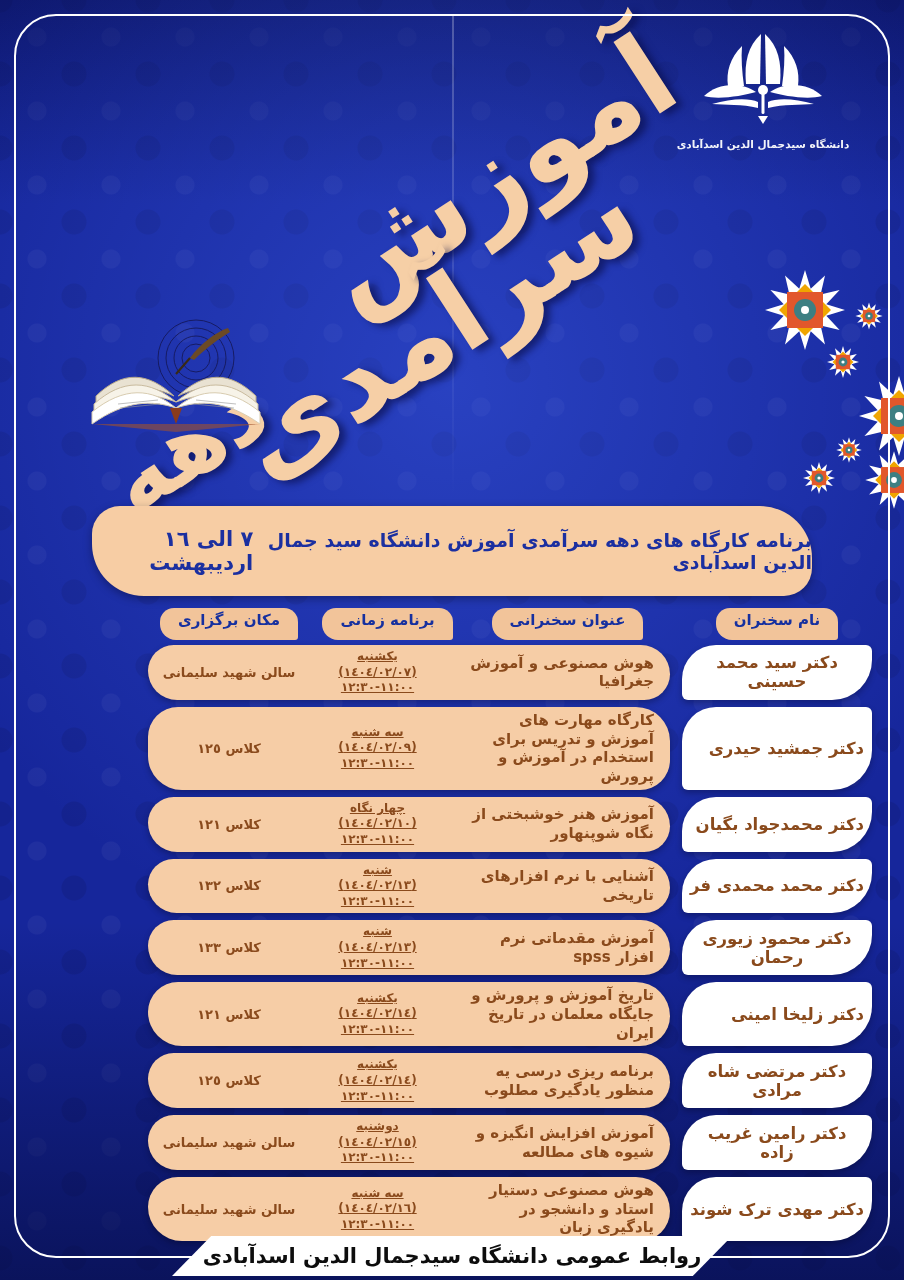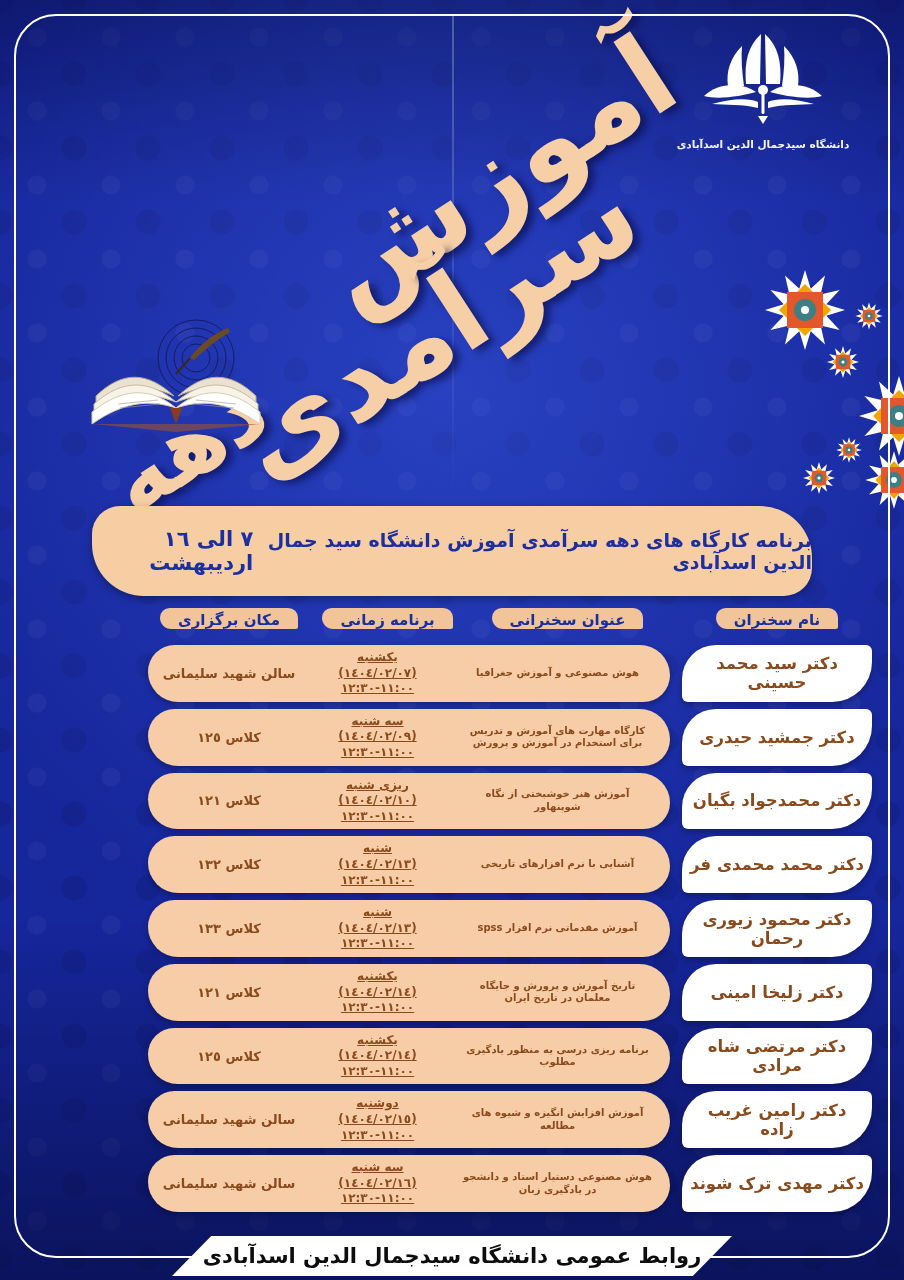--- a/index.html
+++ b/index.html
@@ -61,37 +61,37 @@
     position:absolute; top:608px; bottom:68px; left:148px; right:32px; z-index:4;
     display:flex; flex-direction:column; gap:7px;
   }
   .hdr-row, .row{ display:grid; grid-template-columns:190px 1fr; gap:12px; direction:rtl; }
   .hdr-row{ height:30px; flex:none; }
   .row{ flex:1; }
 
   .hdr-inner{ display:grid; grid-template-columns:205px 155px 1fr; direction:rtl; }
   .pill{
     background:#f2c49a; color:#16309f; font-weight:bold; font-size:15px;
-    border-radius:14px 14px 3px 16px; padding:3px 18px 0;
+    border-radius:14px 14px 3px 16px; padding:3px 18px 11px;
     width:fit-content; margin:0 auto; align-self:start; line-height:1.2;
   }
 
   .name-bubble{
     background:#ffffff; border-radius:34px 6px 40px 6px;
-    display:flex; align-items:center; justify-content:center;
+    display:flex; align-items:center; justify-content:flex-start;
     color:#8a4a1c; font-weight:bold; font-size:16.5px; text-align:center;
     box-shadow:0 3px 6px rgba(0,0,20,.3); padding:4px 8px;
   }
   .blob{
     background:#f6cda6; border-radius:30px 34px 30px 34px;
     display:grid; grid-template-columns:205px 155px 1fr; direction:rtl;
     align-items:center; box-shadow:0 3px 6px rgba(0,0,20,.3); padding:4px 10px;
   }
   .cell{ color:#8a4a1c; font-weight:bold; text-align:center; }
-  .cell.topic{ font-size:10px; line-height:1.25; padding:0 6px; }
+  .cell.topic{ font-size:15px; line-height:1.25; padding:0 6px;text-align:right; }
   .cell.schedule{ font-size:12px; line-height:1.3;text-decoration:underline; }
   .cell.venue{ font-size:13px; }
   .footer-ribbon{
     position:absolute; left:50%; bottom:4px; transform:translateX(-50%);
     width:560px; height:40px; background:#ffffff; z-index:5;
     clip-path:polygon(7% 0, 100% 0, 93% 100%, 0 100%);
     display:flex; align-items:center; justify-content:center;
   }
   .footer-ribbon span{ color:#0d0d0d; font-weight:bold; font-size:21px; }
 </style>
@@ -227,21 +227,21 @@
       </div>
     </div>
   
     <div class="row">
       <div class="name-bubble">
         <span>دکتر محمدجواد بگیان</span>
       </div>
       <div class="blob">
         <div class="cell topic">آموزش هنر خوشبختی از نگاه شوپنهاور</div>
         <div class="cell schedule">
-          <div>ریزی شنبه</div>
+          <div>چهار نگاه</div>
           <div>(١٤٠٤/٠٢/١٠)</div>
           <div>١١:٠٠-١٢:٣٠</div>
         </div>
         <div class="cell venue">کلاس ١٢١</div>
       </div>
     </div>
   
     <div class="row">
       <div class="name-bubble">
         <span>دکتر محمد محمدی فر</span>

